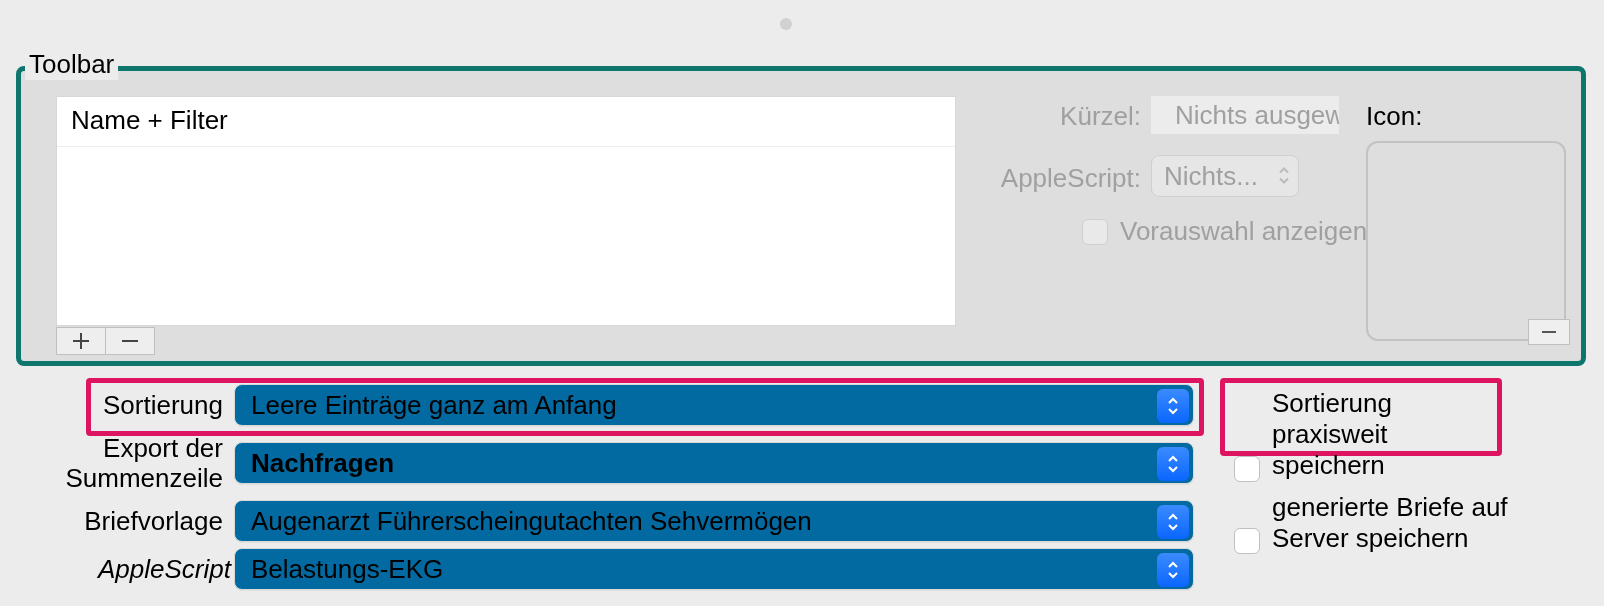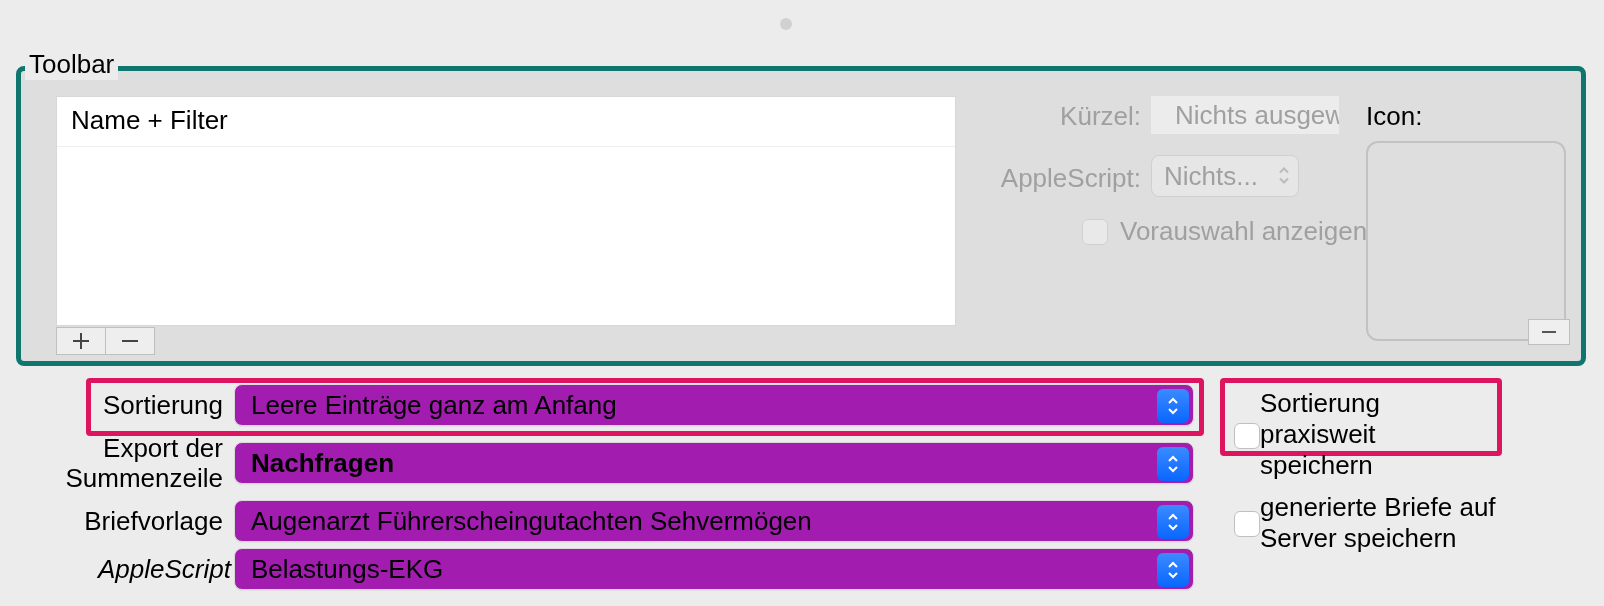--- a/index.html
+++ b/index.html
@@ -142,21 +142,21 @@
   }
   .row-label {
     position: absolute;
     top: 6px;
     text-align: right;
     font-size: 26px;
   }
   .row-select {
     position: absolute;
     height: 42px;
-    background: #a21caf;
+    background: #0369a1;
     border: 1px solid #d9d9d9;
     border-radius: 8px;
     display: flex; align-items: center;
     padding: 0 44px 0 16px;
     font-size: 26px;
     box-shadow: 0 1px 1px rgba(0,0,0,0.05);
   }
   .blue-stepper {
     position: absolute;
     right: 4px; top: 4px;
@@ -168,21 +168,21 @@
   .blue-stepper svg { display:block; }
 
   .hl {
     border: 5px solid #dd1560;
     border-radius: 4px;
     position: absolute;
   }
 
   .check-row {
     position: absolute;
-    display: flex; align-items: center; 
+    display: flex; align-items: flex-end; gap: 12px;
     font-size: 26px;
     line-height: 1.2;
   }
   .chk {
     width: 26px; height: 26px; border-radius: 6px;
     background: #fff; border: 1px solid #c0c0c0;
     flex: none;
     margin-top: 2px;
   }
 </style>

